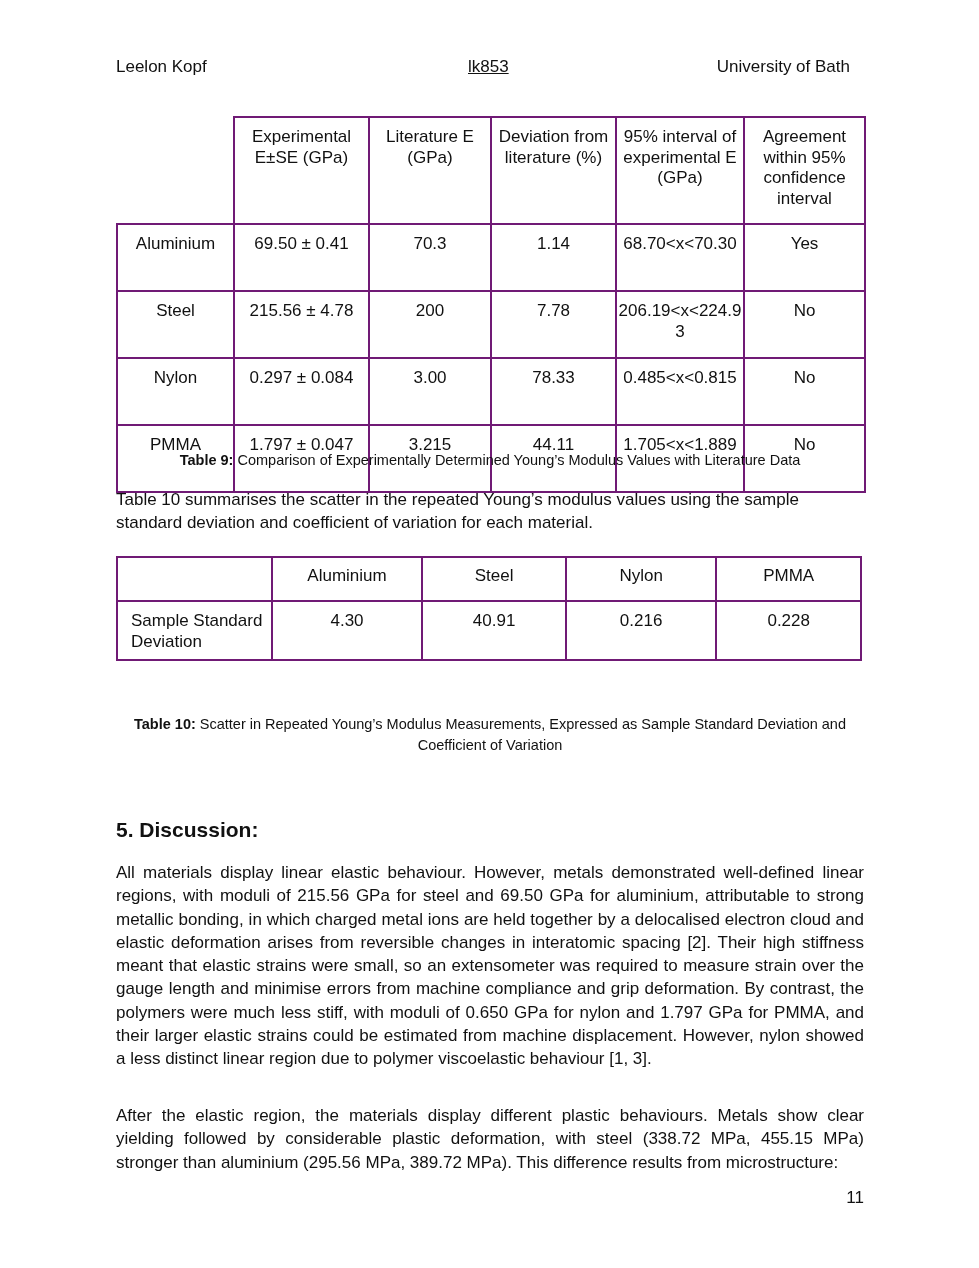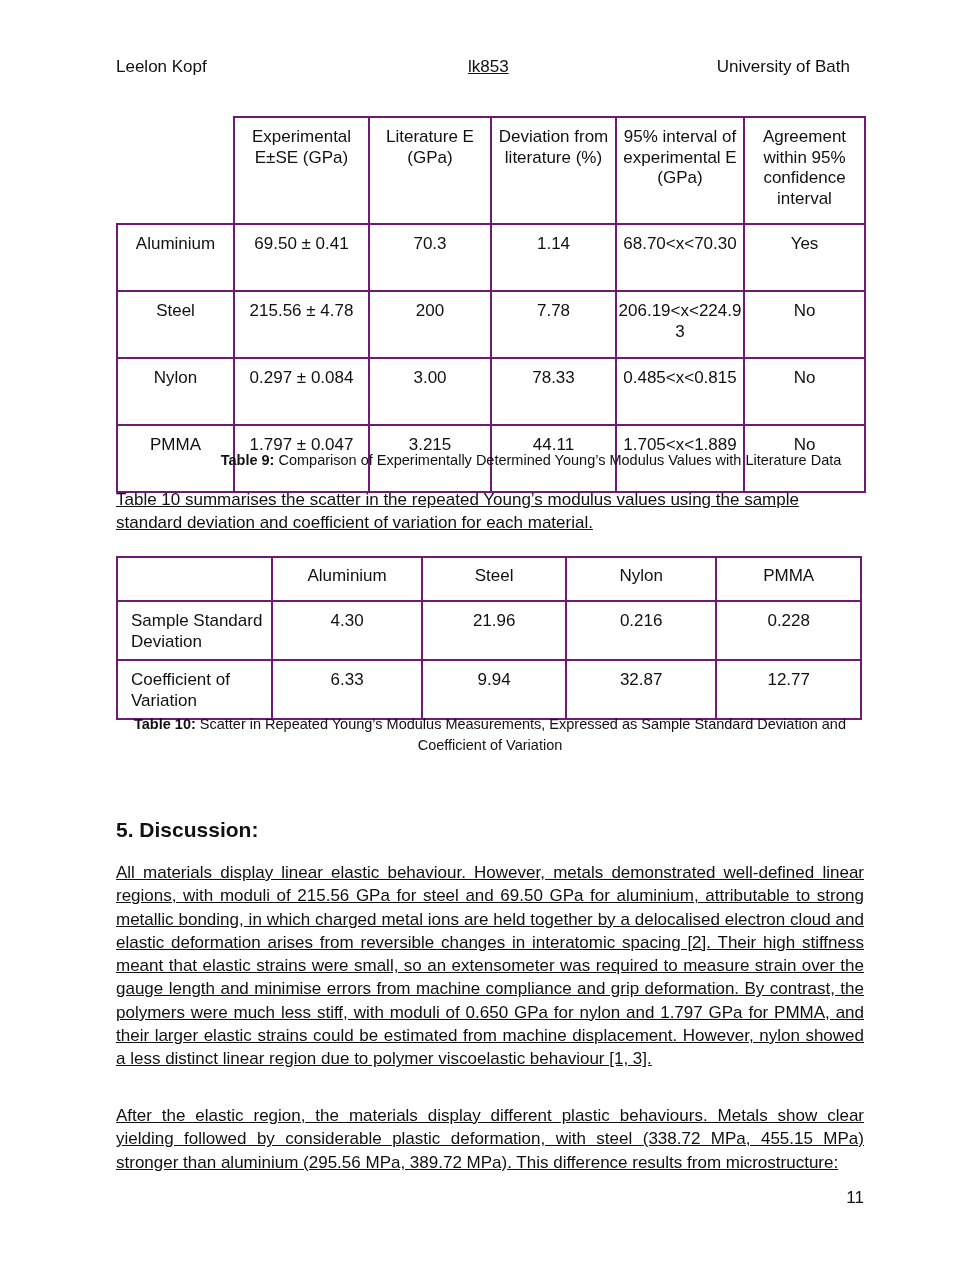--- a/index.html
+++ b/index.html
@@ -15,23 +15,23 @@
   table { border-collapse: collapse; position: absolute; font-size: 17px; }
   td { border: 2px solid #701a75; text-align: center; vertical-align: top; line-height: 20.5px; padding: 0; }
 
   #t9 { top: 116px; left: 116px; }
   #t9 td.blank { border-top: none; border-left: none; }
   #t9 .hdr td { height: 96px; padding-top: 9px; }
   #t9 .row td { height: 56px; padding-top: 9px; }
 
   .cap { position: absolute; font-size: 14.5px; text-align: center; line-height: 21px; }
   .cap b { font-weight: bold; }
-  #cap9 { top: 450px; left: 116px; width: 748px; padding-left: 41px; }
+  #cap9 { top: 450px; left: 116px; width: 748px; }
 
-  .para { position: absolute; left: 116px; width: 748px; font-size: 17px; line-height: 23.3px; text-decoration: underline; }
+  .para { position: absolute; left: 116px; width: 748px; font-size: 17px; line-height: 23.3px; }
   #intro10 { top: 488px; }
 
   #t10 { top: 556px; left: 116px; width: 746px; }
   #t10 .hdr td { height: 34px; padding-top: 8px; }
   #t10 .row td { height: 48px; padding-top: 9px; }
   #t10 td.rowhead { text-align: left; padding-left: 13px; }
 
   #cap10 { top: 714px; left: 116px; width: 748px; }
 
   .section { position: absolute; top: 818px; left: 116px; font-size: 21px; font-weight: bold;
@@ -121,30 +121,23 @@
       <tr class="hdr">
     <td></td>
     <td>Aluminium</td>
     <td>Steel</td>
     <td>Nylon</td>
     <td>PMMA</td>
   </tr>
   <tr class="row">
     <td class="rowhead">Sample Standard Deviation</td>
     <td>4.30</td>
-    <td>21.96</td>
+    <td>40.91</td>
     <td>0.216</td>
     <td>0.228</td>
-  </tr>
-  <tr class="row">
-    <td class="rowhead">Coefficient of Variation</td>
-    <td>6.33</td>
-    <td>9.94</td>
-    <td>32.87</td>
-    <td>12.77</td>
   </tr>
 </tbody>
   </table>
 
 <div class="cap" id="cap10"><b>Table 10:</b><span> Scatter in Repeated Young’s Modulus Measurements, Expressed as Sample Standard Deviation and Coefficient of Variation</span></div>
 
 <div class="section">5. Discussion:</div>
 
 <div class="para just" id="p1">All materials display linear elastic behaviour. However, metals demonstrated well-defined linear regions, with moduli of 215.56 GPa for steel and 69.50 GPa for aluminium, attributable to strong metallic bonding, in which charged metal ions are held together by a delocalised electron cloud and elastic deformation arises from reversible changes in interatomic spacing [2]. Their high stiffness meant that elastic strains were small, so an extensometer was required to measure strain over the gauge length and minimise errors from machine compliance and grip deformation. By contrast, the polymers were much less stiff, with moduli of 0.650 GPa for nylon and 1.797 GPa for PMMA, and their larger elastic strains could be estimated from machine displacement. However, nylon showed a less distinct linear region due to polymer viscoelastic behaviour [1, 3].</div>
 <div class="para just" id="p2">After the elastic region, the materials display different plastic behaviours. Metals show clear yielding followed by considerable plastic deformation, with steel (338.72 MPa, 455.15 MPa) stronger than aluminium (295.56 MPa, 389.72 MPa). This difference results from microstructure:</div>

